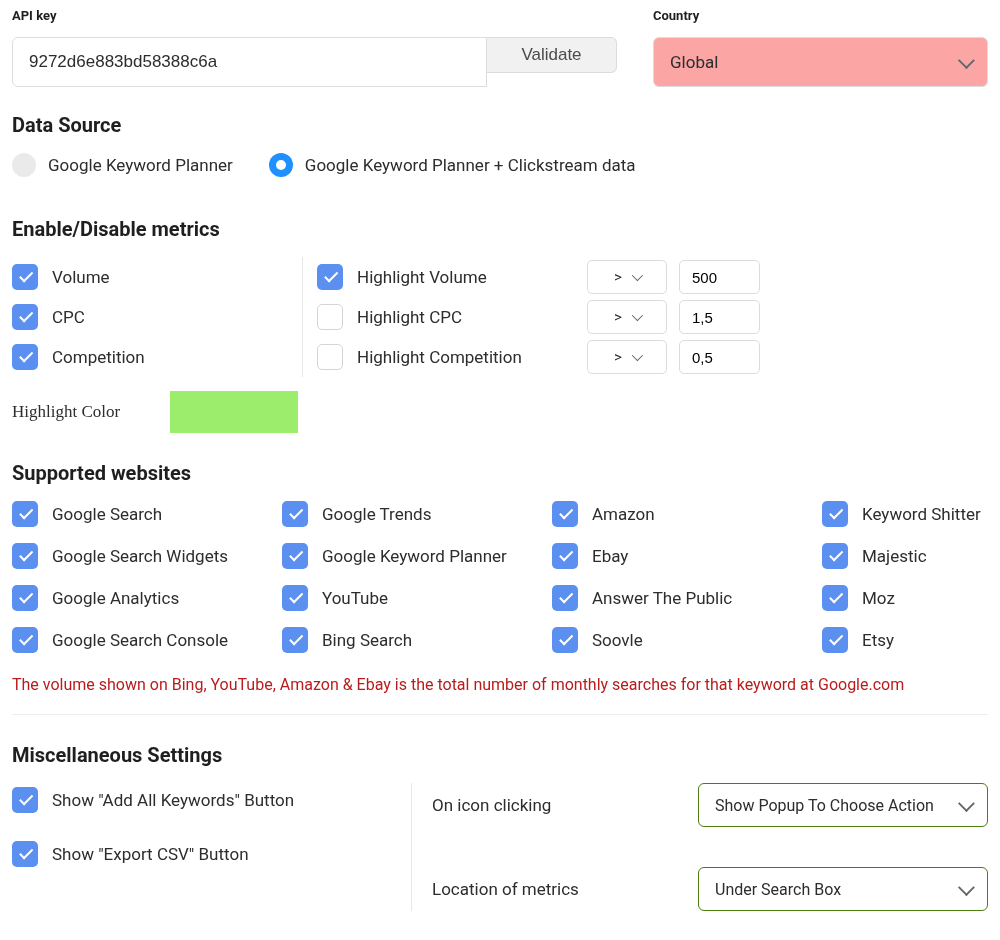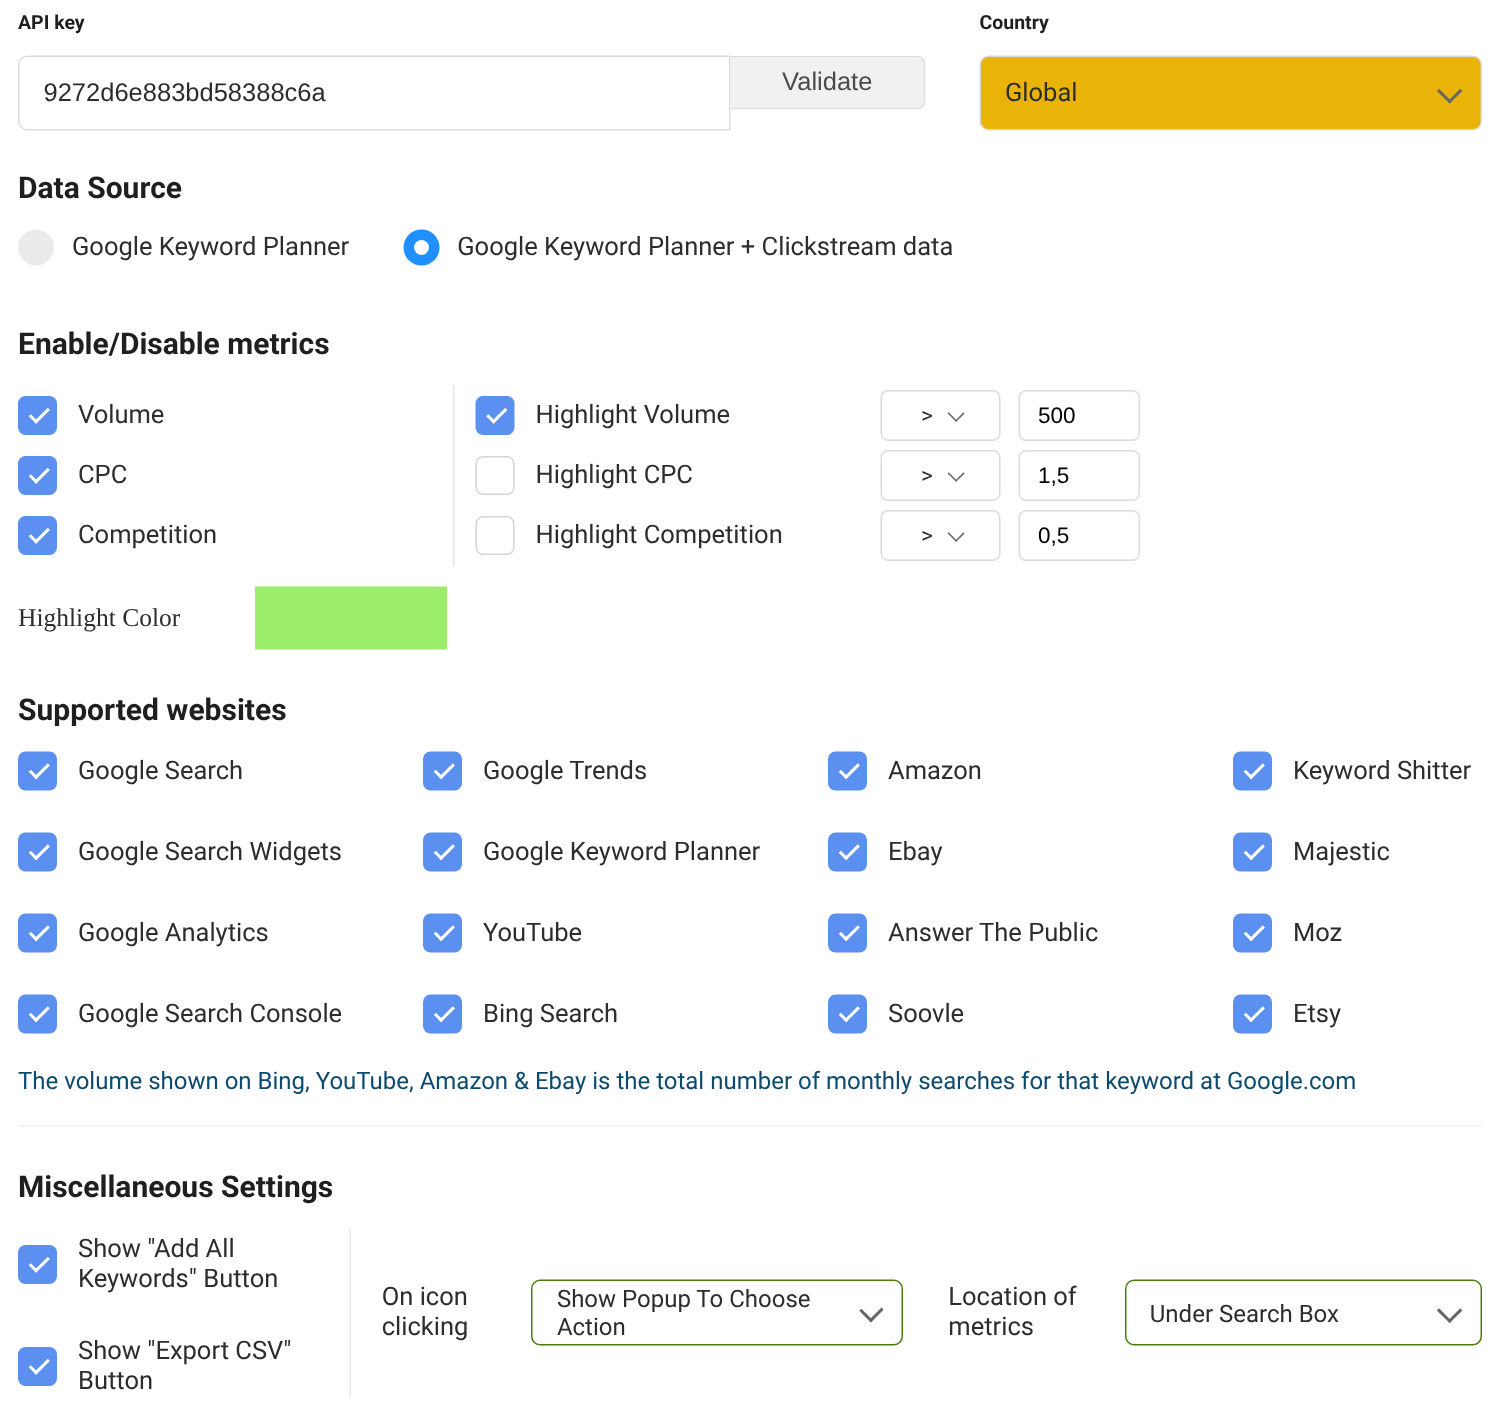--- a/index.html
+++ b/index.html
@@ -44,21 +44,21 @@
     }
     .select {
       height: 50px;
       border: 1px solid #dcdcdc;
       border-radius: 6px;
       padding: 0 16px;
       display: flex;
       align-items: center;
       justify-content: space-between;
       cursor: pointer;
-      background: #eab308;
+      background: #fca5a5;
       font-size: 17px;
     }
     .chev {
       width: 12px; height: 12px;
       border-right: 2px solid #666;
       border-bottom: 2px solid #666;
       transform: rotate(45deg) translateY(-2px);
     }
     .section-heading {
       font-size: 20px;
@@ -119,42 +119,42 @@
     .highlight-color-row {
       display: flex; align-items: center; gap: 50px;
       margin-top: 14px; margin-bottom: 28px; font-family: Liberation Serif, serif;
     }
     .color-swatch {
       width: 128px; height: 42px; background: #9ced6b; cursor: pointer;
     }
     .websites-grid {
       display: grid;
       grid-template-columns: 270px 270px 270px 1fr;
-      row-gap: 28px;
+      row-gap: 16px;
       margin-bottom: 22px;
     }
     .site-item { display: flex; align-items: center; gap: 14px; }
     .note {
-      color: #0c4a6e; font-size: 16px; margin-bottom: 20px;
+      color: #b91c1c; font-size: 16px; margin-bottom: 20px;
     }
     .divider { height: 1px; background: #eee; margin-bottom: 28px; }
     .misc-row {
       display: flex;
       margin-top: 8px;
     }
     .misc-left {
       width: 400px;
       border-right: 1px solid #e6e6e6;
       display: flex; flex-direction: column; gap: 28px;
       padding-top: 4px;
     }
     .misc-right {
       flex: 1;
       padding-left: 20px;
-      display: flex; flex-direction: row; gap: 30px;
+      display: flex; flex-direction: column; gap: 40px;
     }
     .misc-kv {
       display: flex; align-items: center; justify-content: space-between;
     }
     .misc-select {
       width: 290px; height: 44px;
       border: 1px solid #4d7c0f; border-radius: 6px;
       padding: 0 16px;
       display: flex; align-items: center; justify-content: space-between;
       cursor: pointer; background: #fff; font-size: 16px;

